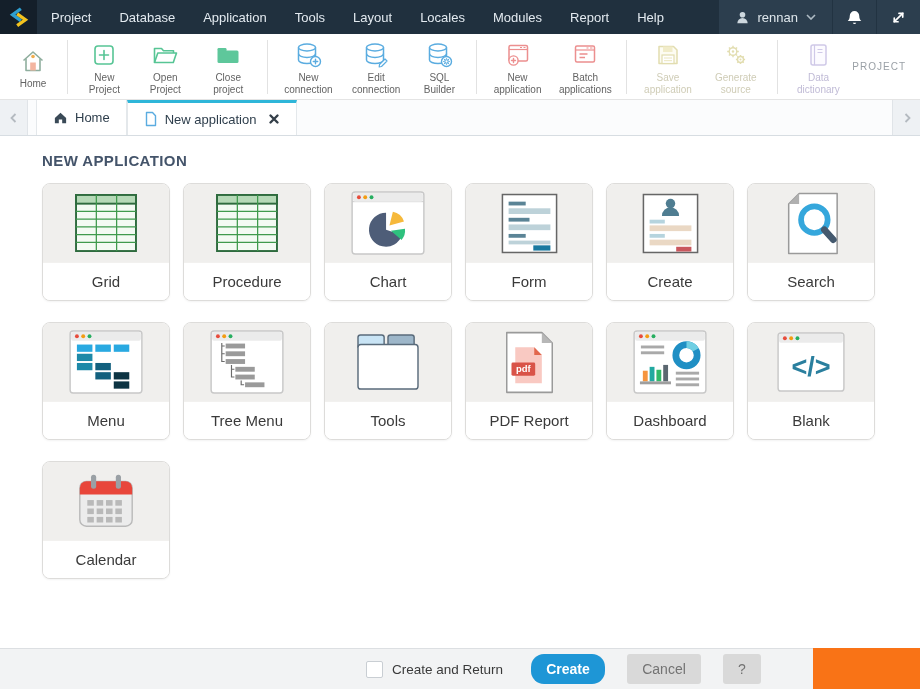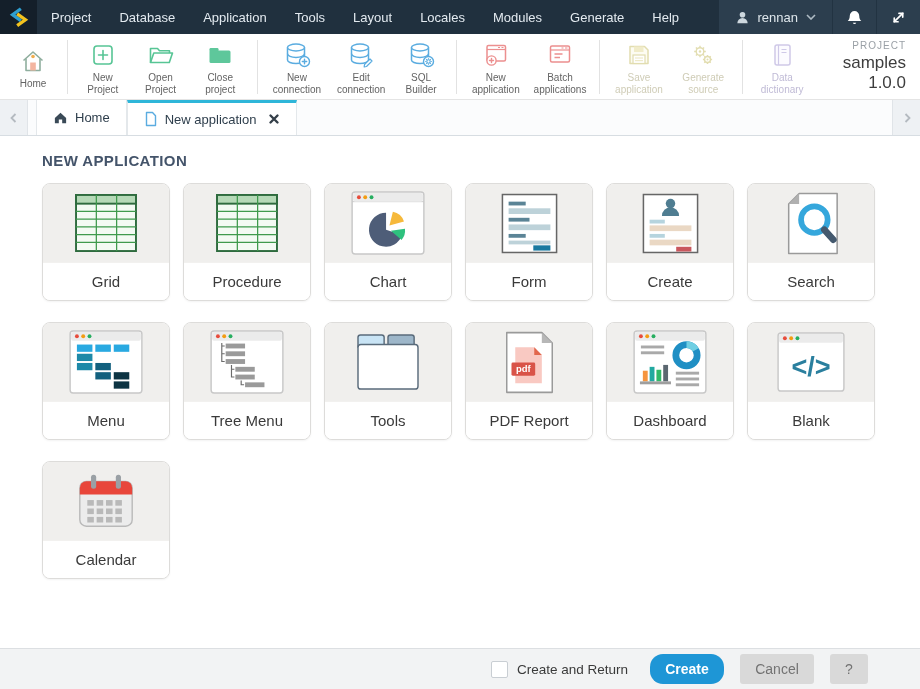--- a/index.html
+++ b/index.html
@@ -41,21 +41,21 @@
 
   
   .content { padding:16px 0 0 42px; background:#fff; height:512px; }
   .page-title { font-size:15px; font-weight:bold; color:#44546a; letter-spacing:.4px; margin-bottom:14px; }
   .cards { display:flex; flex-wrap:wrap; column-gap:13px; row-gap:21px; width:846px; }
   .card { width:128px; height:118px; border:1px solid #dddcda; border-radius:8px; overflow:hidden; background:#fff; cursor:pointer; box-shadow:0 1px 2px rgba(0,0,0,.05); }
   .card-top { height:78px; background:#f0efed; display:flex; align-items:center; justify-content:center; }
   .card-label { height:38px; display:flex; align-items:center; justify-content:center; font-size:15px; color:#3a3a3a; background:#fff; border-top:1px solid #f2f1ef; }
 
   
-  .footer { position:absolute; left:0; bottom:0; width:920px; height:41px; background:#f2f3f4; border-top:1px solid #dcdfe2; display:flex; align-items:center; justify-content:flex-end; padding-right:52px; gap:16px; }
+  .footer { position:absolute; left:0; bottom:0; width:813px; height:41px; background:#f2f3f4; border-top:1px solid #dcdfe2; display:flex; align-items:center; justify-content:flex-end; padding-right:52px; gap:22px; }
   .chk-group { display:flex; align-items:center; gap:9px; margin-right:6px; }
   .chk { width:17px; height:17px; background:#fff; border:1px solid #c9ced3; border-radius:2px; cursor:pointer; }
   .chk-label { font-size:13.5px; color:#3a3a3a; }
   .btn { height:30px; border:none; border-radius:3px; font-size:14px; font-family:"Liberation Sans", sans-serif; cursor:pointer; }
   .btn.primary { width:74px; background:#1e96d6; color:#fff; font-weight:bold;border-radius:13px; }
   .btn.gray { width:74px; background:#d9d9d9; color:#737373; }
   .btn.help { width:38px; background:#d9d9d9; color:#737373; }
 
   .defs { position:absolute; width:0; height:0; overflow:hidden; }
 </style>
@@ -346,21 +346,21 @@
         </svg>
     </div>
     <div class="mb-items">
         <div class="mb-item">Project</div>
         <div class="mb-item">Database</div>
         <div class="mb-item">Application</div>
         <div class="mb-item">Tools</div>
         <div class="mb-item">Layout</div>
         <div class="mb-item">Locales</div>
         <div class="mb-item">Modules</div>
-        <div class="mb-item">Generate</div>
+        <div class="mb-item">Report</div>
         <div class="mb-item">Help</div>
       </div>
     <div class="mb-right">
       <div class="user-box">
         <svg width="15" height="15">
             <use href="#user"></use>
           </svg>
         <span>rennan</span>
         <svg width="10" height="6">
             <use href="#caret-down"></use>
@@ -454,21 +454,20 @@
         <div class="tb-sep"></div>
         <div class="tb-btn muted">
           <svg class="tb-ic" width="28" height="28">
             <use href="#tb-dictionary"></use>
           </svg>
           <div class="tb-label">Data dictionary</div>
         </div>
       </div>
     <div class="tb-project">
       <div class="p-label">PROJECT</div>
-      <div class="p-name">samples 1.0.0</div>
     </div>
   </div>
 
   <div class="tabbar">
     <div class="tab-scroll left">
       <svg width="12" height="12">
           <use href="#arrow-left"></use>
         </svg>
     </div>
     <div class="tab first">

